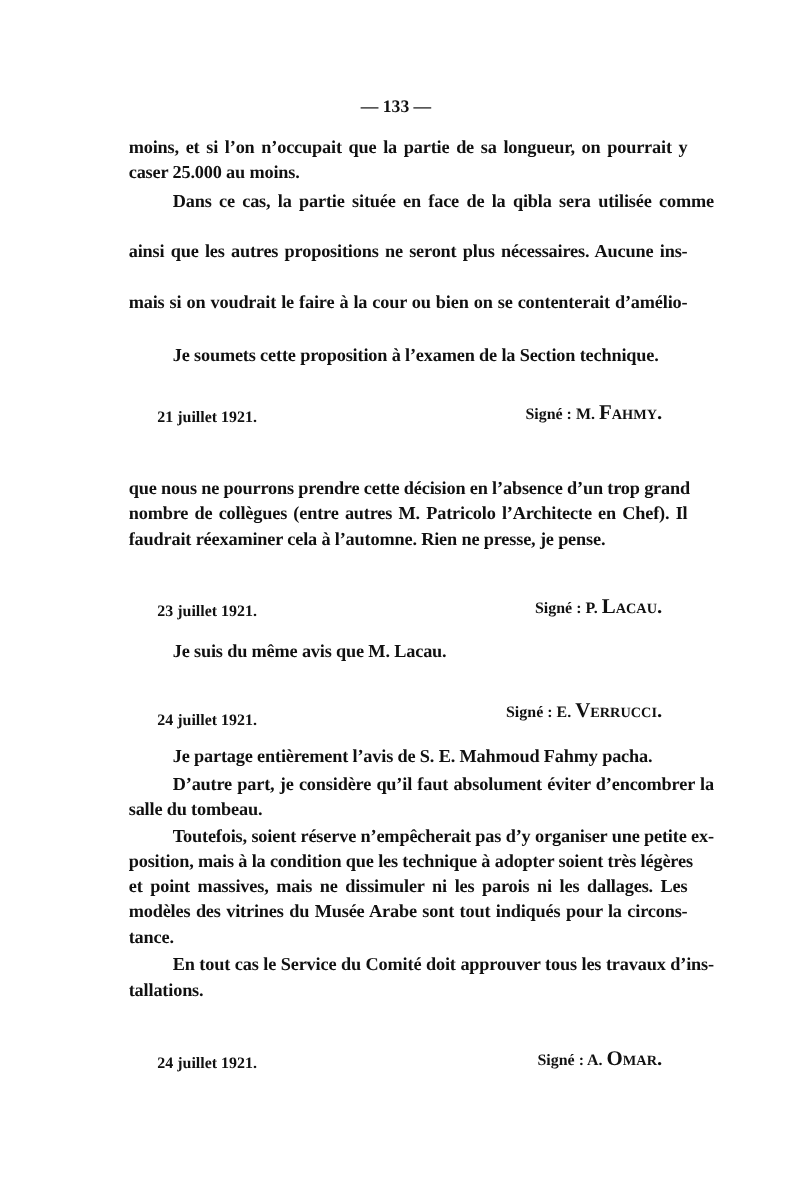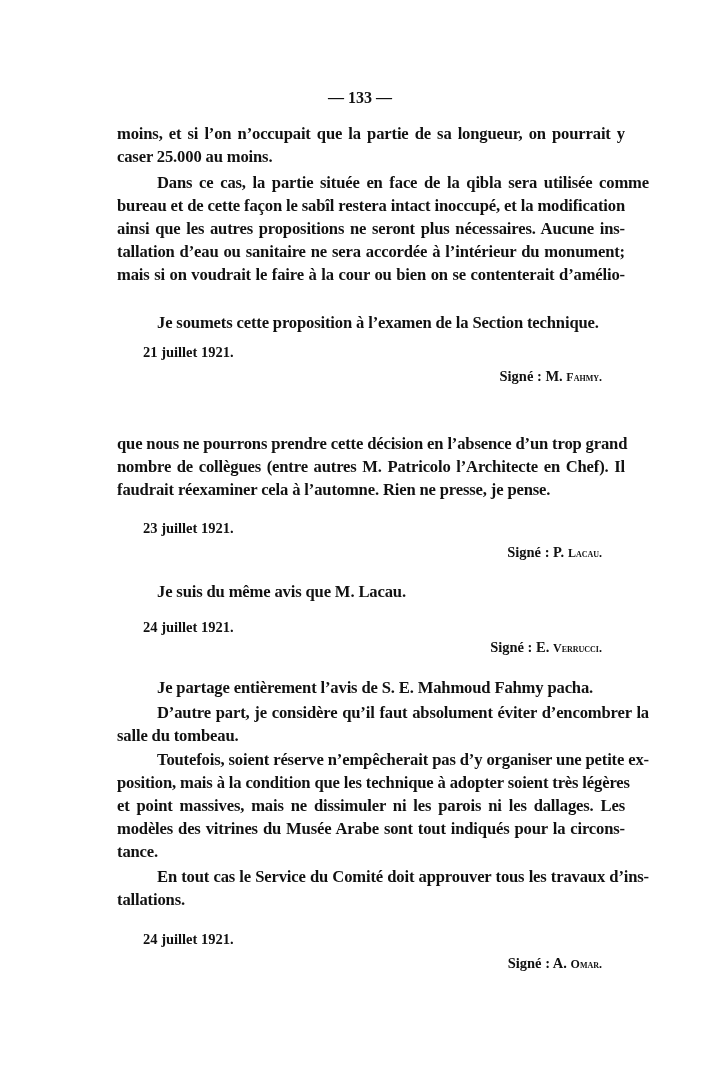--- a/index.html
+++ b/index.html
@@ -15,40 +15,38 @@
       text-align: justify; text-align-last: justify;
       letter-spacing: -0.15px;
     }
     .line.last { text-align-last: left; }
     .indent { left: 133px; width: 492px; margin-left: 24px; }
     .pagenum {
       position: absolute; left: 0; width: 720px; top: 88px;
       text-align: center; font-size: 16px; line-height: 20px;
     }
     .date {
-      position: absolute; left: 143px; font-size: 14.5px; line-height: 18px; white-space: nowrap;
+      position: absolute; left: 143px; font-size: 14.5px; line-height: 18px; white-space: nowrap; margin-top: 28px;
     }
     .sig {
       position: absolute; right: 118px; font-size: 14.5px; line-height: 18px; white-space: nowrap;
     }
-    .sc { font-variant: small-caps; font-size: 12px; }
+    .sc { font-variant: small-caps; font-size: 19px; }
   </style>
 </head>
 <body>
 
 <div class="page">
   <div class="pagenum">— 133 —</div>
 
   <div class="line" style="top:123px">moins, et si l’on n’occupait que la partie de sa longueur, on pourrait y</div>
   <div class="line last" style="top:146px">caser 25.000 au moins.</div>
 
   <div class="line indent" style="top:172px">Dans ce cas, la partie située en face de la qibla sera utilisée comme</div>
-  <div class="line" style="top:195px">bureau et de cette façon le sabîl restera intact inoccupé, et la modification</div>
   <div class="line" style="top:218px">ainsi que les autres propositions ne seront plus nécessaires. Aucune ins-</div>
-  <div class="line" style="top:241px">tallation d’eau ou sanitaire ne sera accordée à l’intérieur du monument;</div>
   <div class="line" style="top:264px">mais si on voudrait le faire à la cour ou bien on se contenterait d’amélio-</div>
 
   <div class="line indent last" style="top:312px">Je soumets cette proposition à l’examen de la Section technique.</div>
 
   <div class="date" style="top:343px">21 juillet 1921.</div>
   <div class="sig" style="top:367px"><span>Signé : M. </span><span class="sc">Fahmy.</span></div>
 
   <div class="line" style="top:433px">que nous ne pourrons prendre cette décision en l’absence d’un trop grand</div>
   <div class="line" style="top:456px">nombre de collègues (entre autres M. Patricolo l’Architecte en Chef). Il</div>
   <div class="line last" style="top:479px">faudrait réexaminer cela à l’automne. Rien ne presse, je pense.</div>

